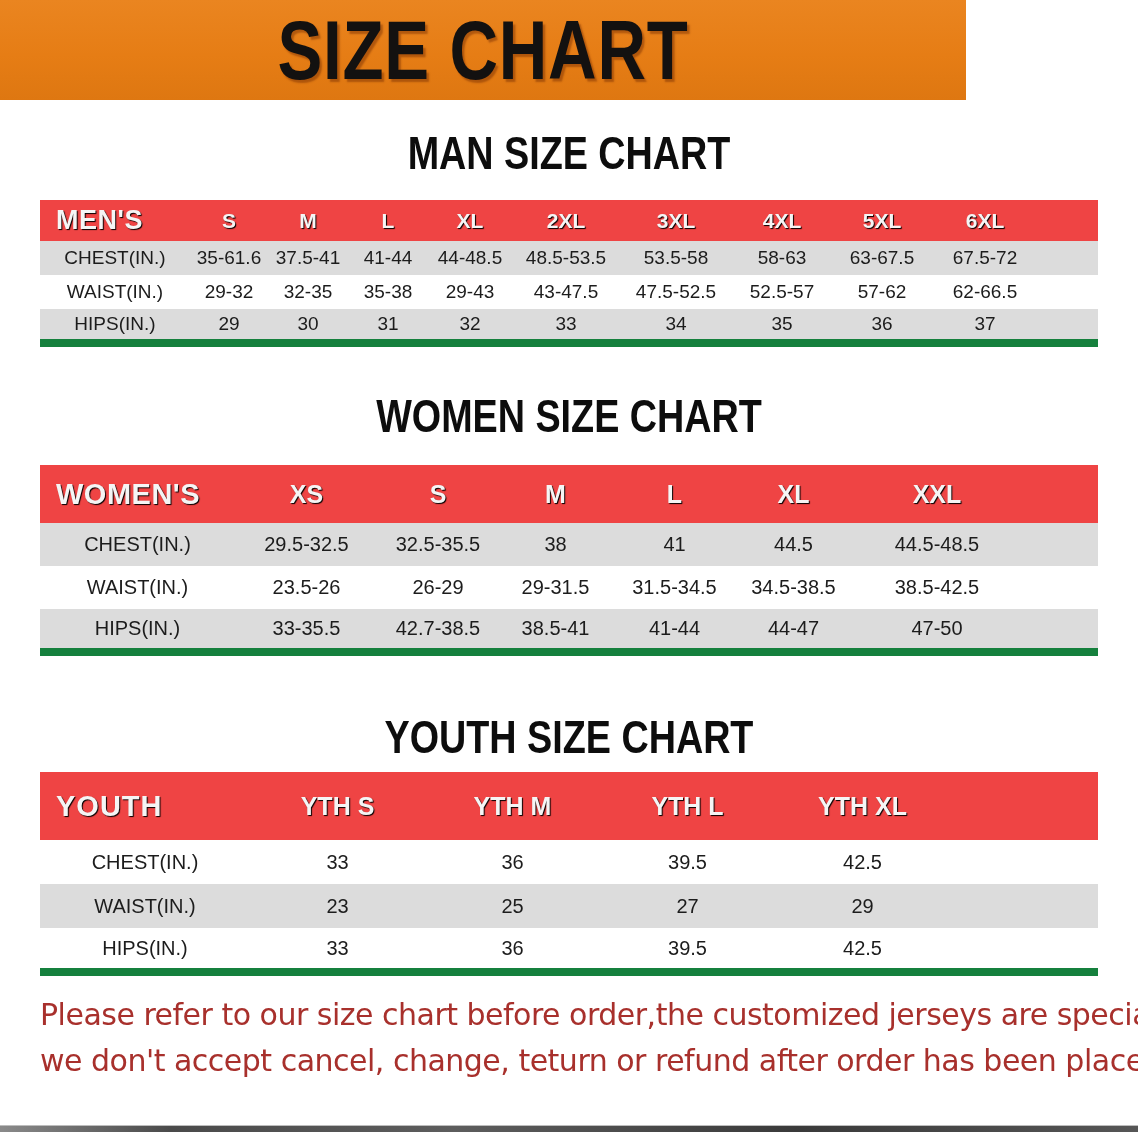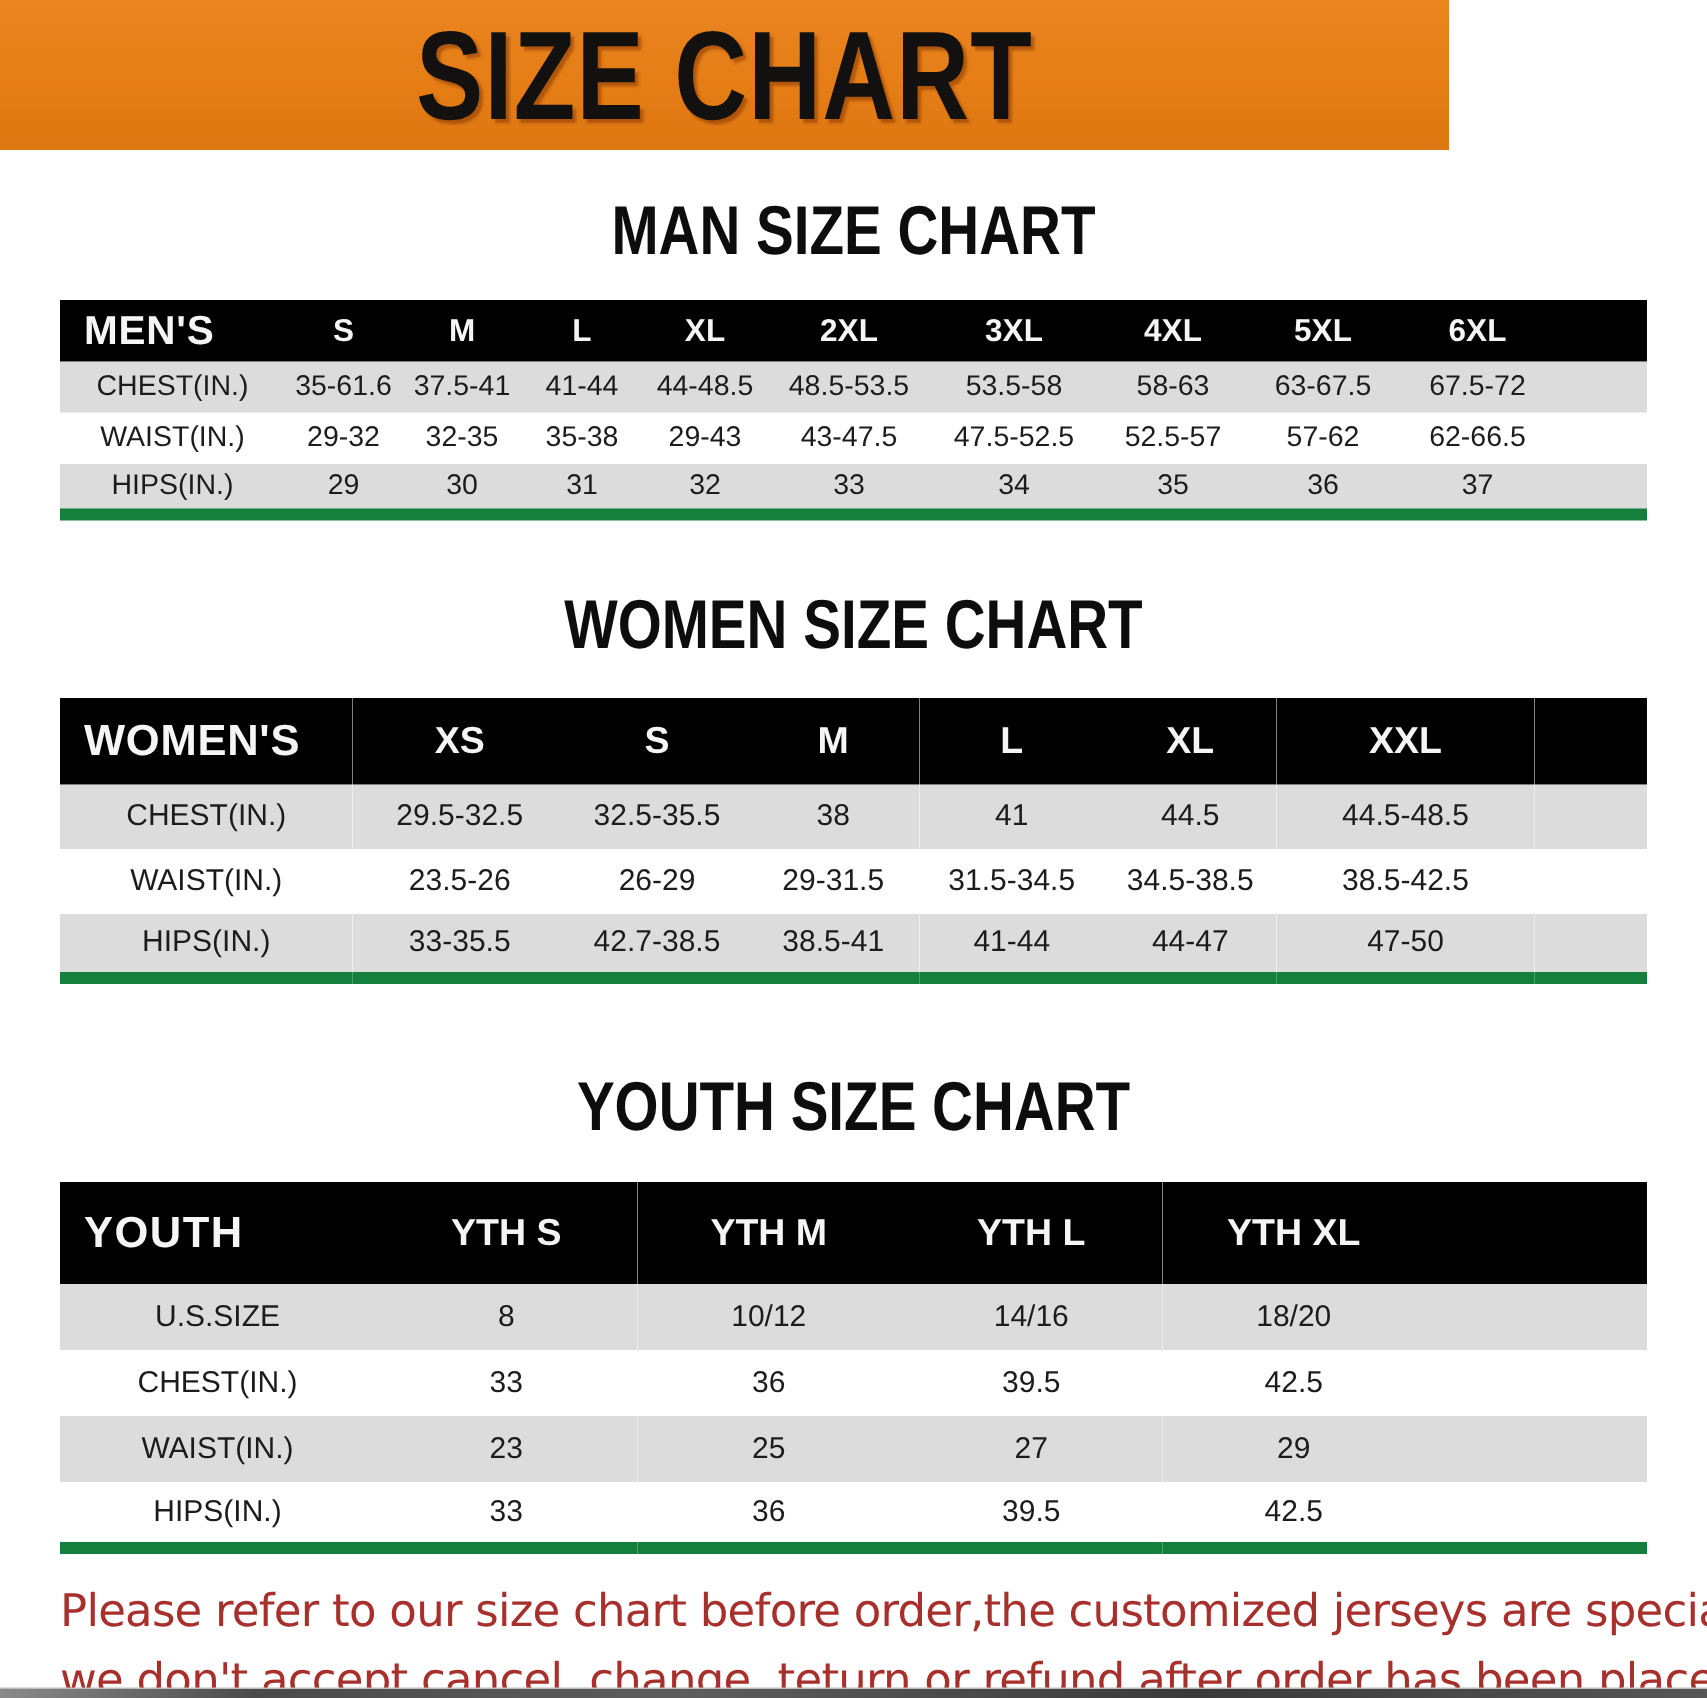--- a/index.html
+++ b/index.html
@@ -32,22 +32,22 @@
   }
   .title-man   { margin-top: 30px; }
   .title-women { margin-top: 46px; }
   .title-youth { margin-top: 58px; }
   .size-table {
     margin: 0 40px; width: 1058px;
     border-collapse: collapse; table-layout: fixed;
   }
   .tbl-man   { margin-top: 24px; }
   .tbl-women { margin-top: 26px; }
-  .tbl-youth { margin-top: 28px; }
-  .size-table thead tr { background: #000000; }
+  .tbl-youth { margin-top: 12px; }
+  .size-table thead tr { background: #ef4444; }
   .size-table th {
     color: #f5f5f5; font-weight: 700; text-align: center;
     white-space: nowrap; overflow: hidden;
     text-shadow: 1px 1px 1px #000;
   }
   .size-table th.hdr-label { text-align: left; padding-left: 16px; }
   .size-table td {
     text-align: center; color: #1c1c1c; white-space: nowrap; overflow: hidden;
   }
   .size-table tbody tr.gray { background: #dcdcdc; }
@@ -232,28 +232,20 @@
       <tr>
         <th class="hdr-label">YOUTH</th>
         <th>YTH S</th>
         <th>YTH M</th>
         <th>YTH L</th>
         <th>YTH XL</th>
         <th></th>
       </tr>
     </thead>
     <tbody>
-      <tr class="gray">
-        <td>U.S.SIZE</td>
-        <td>8</td>
-        <td>10/12</td>
-        <td>14/16</td>
-        <td>18/20</td>
-        <td></td>
-      </tr>
       <tr class="white">
         <td>CHEST(IN.)</td>
         <td>33</td>
         <td>36</td>
         <td>39.5</td>
         <td>42.5</td>
         <td></td>
       </tr>
       <tr class="gray">
         <td>WAIST(IN.)</td>

